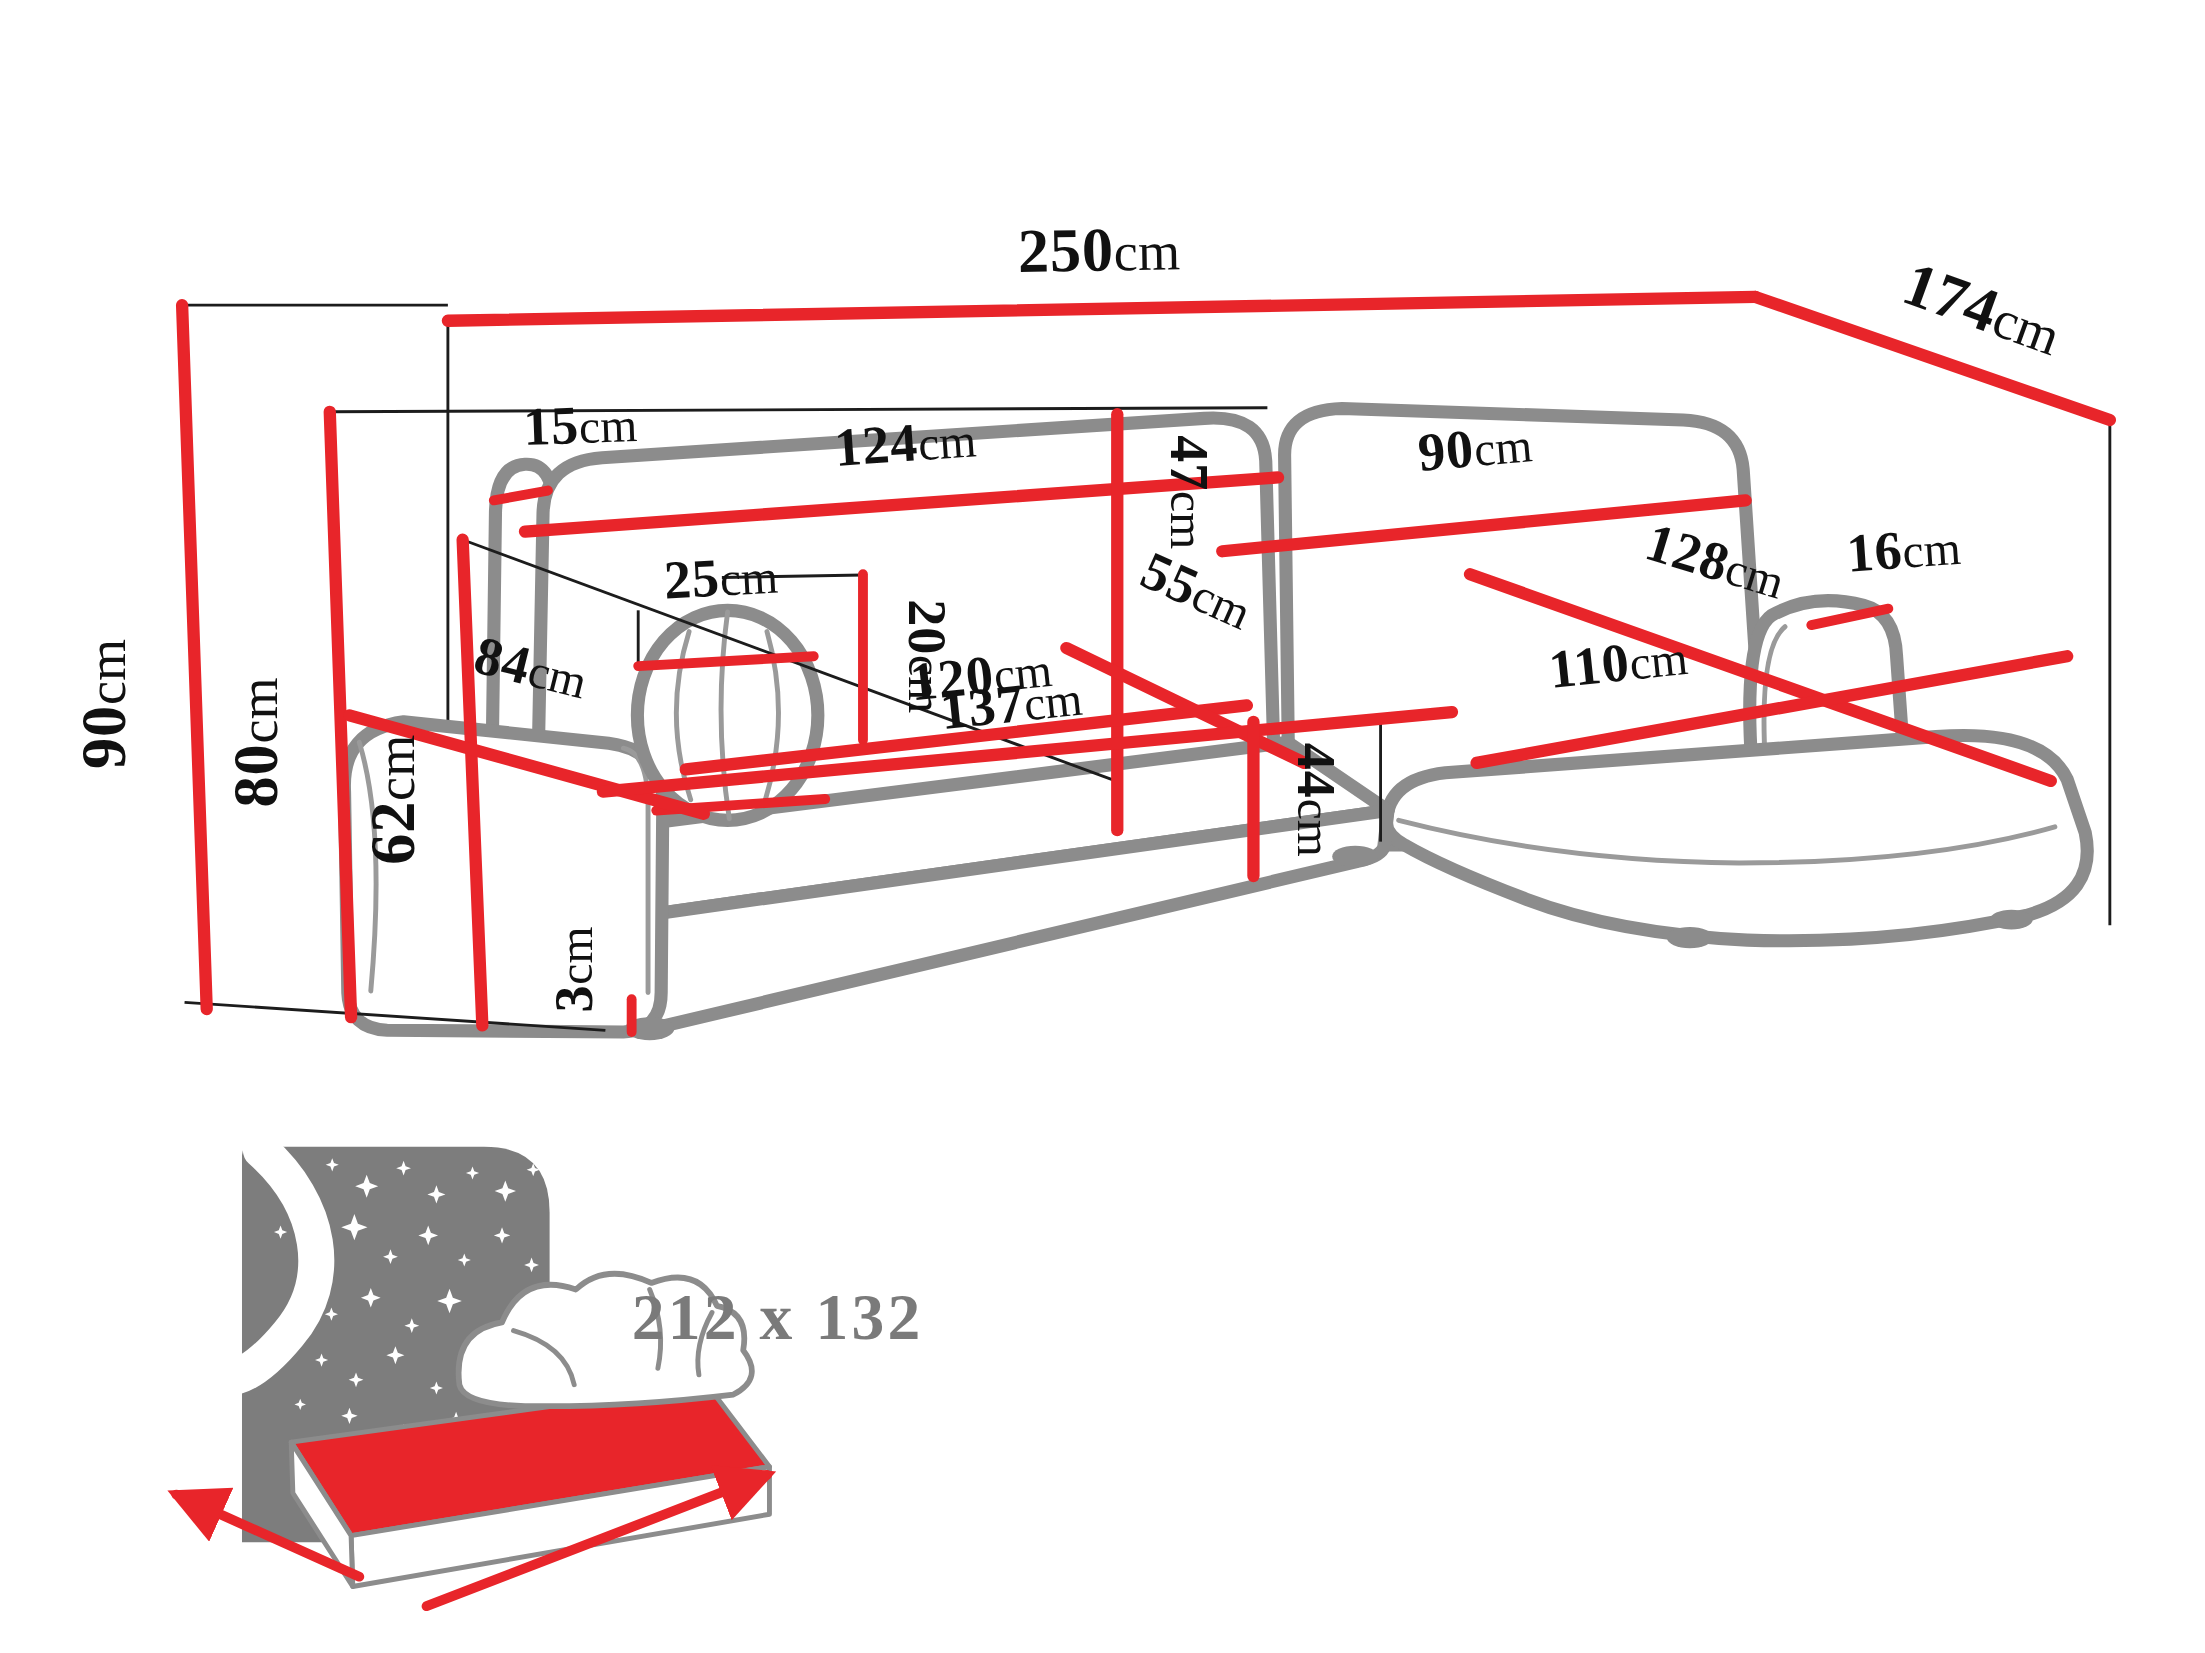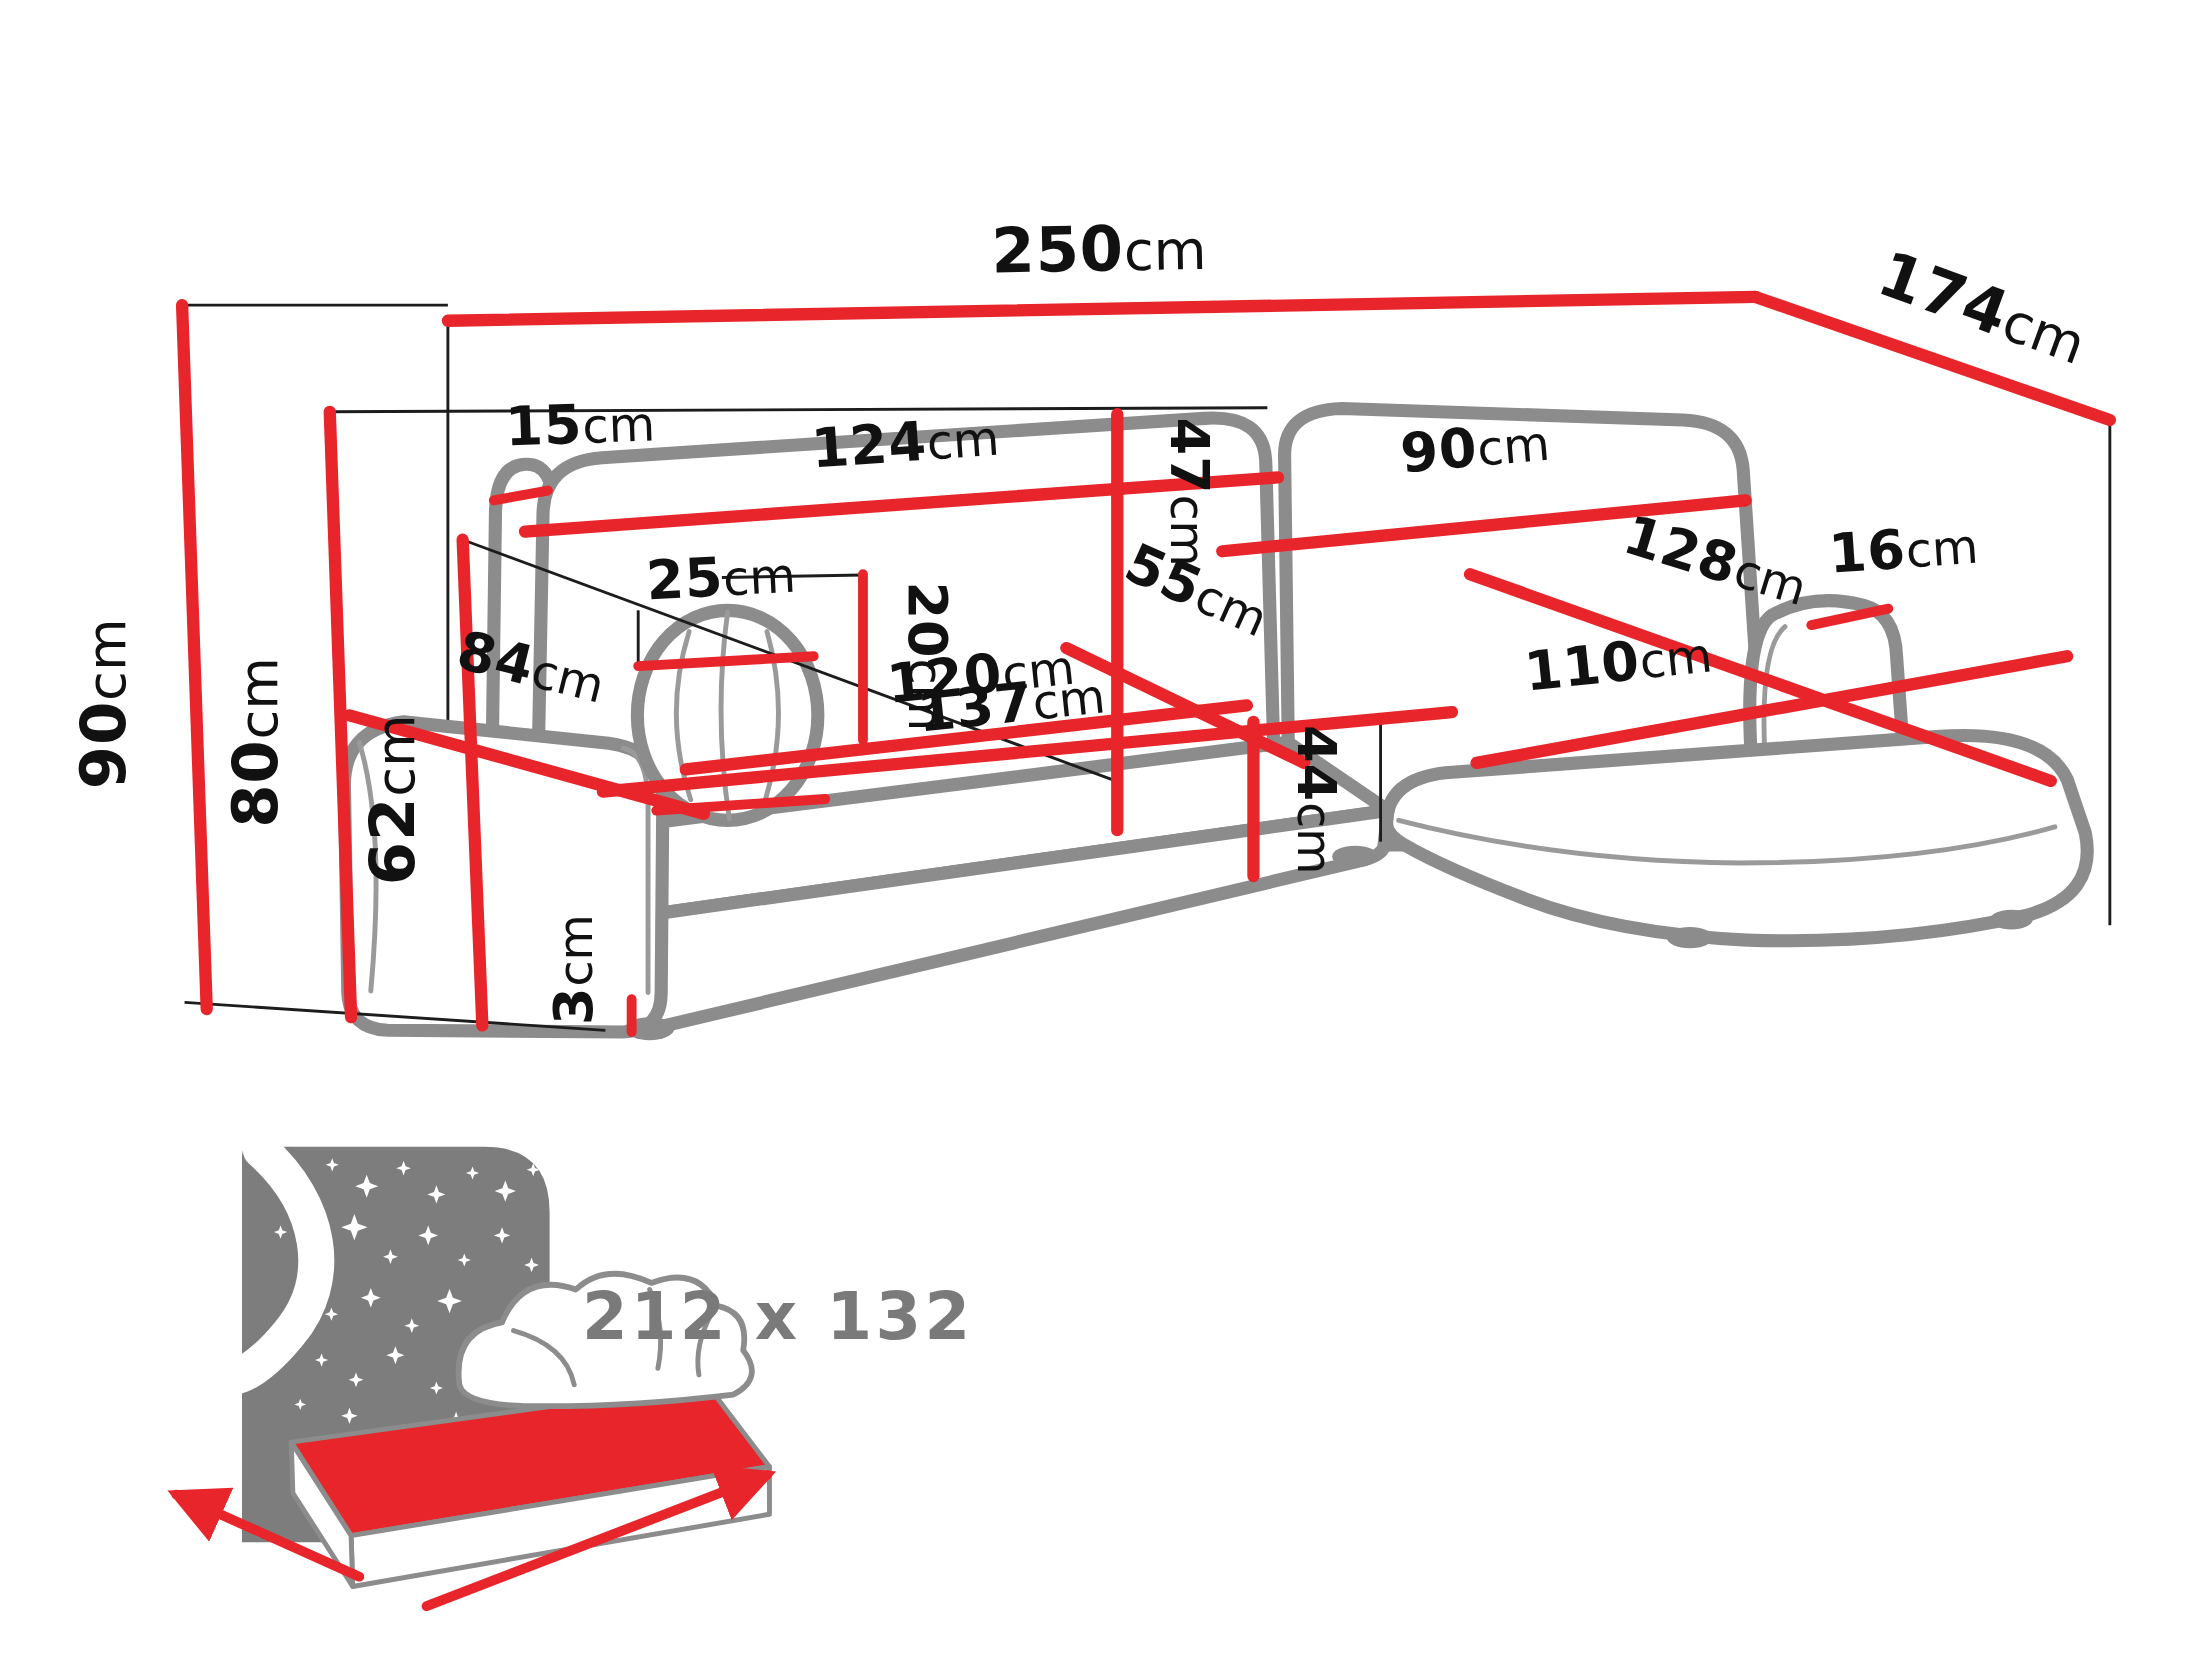--- a/index.html
+++ b/index.html
@@ -1,17 +1,17 @@
 <!DOCTYPE html>
 <html style="font-size:13px"><head>
 <meta charset="utf-8">
 <style>
   html,body{margin:0;padding:0;background:#ffffff;}
   body{font-family:"DejaVu Sans","Liberation Sans",sans-serif;}
-  .stage{width:100%;max-width:2205px;margin:0 auto;}
+  .stage{width:100%;max-width:2205px;margin:0 auto;font-family:Liberation Serif, serif;}
   svg{display:block;width:100%;height:auto;background:#ffffff;}
   
   .sofa{fill:#ffffff;stroke:#8c8c8c;stroke-width:16;stroke-linejoin:round;stroke-linecap:round;}
   .sofa-thin{fill:none;stroke:#9a9a9a;stroke-width:6;stroke-linecap:round;}
   .foot{fill:#8c8c8c;stroke:none;}
   
   .helper{stroke:#1c1c1c;stroke-width:3.5;fill:none;}
   .red{stroke:#e8252a;stroke-width:15;fill:none;stroke-linecap:round;}
   .redthin{stroke:#e8252a;stroke-width:12;fill:none;stroke-linecap:round;}
   

